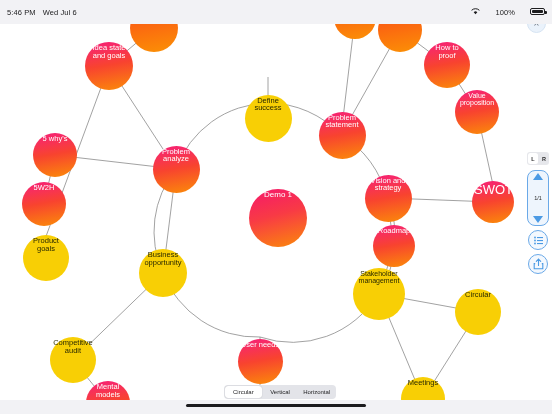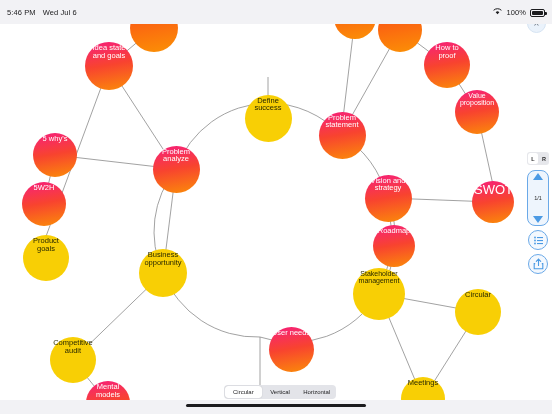--- a/index.html
+++ b/index.html
@@ -13,21 +13,21 @@
 
   
   .statusbar {
     position: absolute; top: 0; left: 0; width: 552px; height: 15px;
     background: #f2f2f5;
     display: flex; align-items: center; justify-content: space-between;
     padding: 12px 7px; z-index: 40;
     font-size: 7.5px; color: #1c1c1e; letter-spacing: .1px;
   }
   .sb-left { display: flex; gap: 7px; align-items: center; }
-  .sb-right { display: flex; gap: 4px; align-items: flex-end; }
+  .sb-right { display: flex; gap: 15px; align-items: flex-start; }
   .wifi { display: inline-block; }
   .batt {
     width: 15px; height: 7.5px; border: 1px solid #1c1c1e; border-radius: 2px;
     position: relative; display: inline-block;
   }
   .batt::after {
     content: ""; position: absolute; left: 1px; top: 1px; bottom: 1px; right: 1px;
     background: #1c1c1e; border-radius: 1px;
   }
   .batt::before {
@@ -191,21 +191,21 @@
         </div>
         <div class="node n-grad" style="left: 364.5px; top: 159.5px; width: 47px; height: 47px; font-size: 7.5px;">
           <span>Vision and strategy</span>
         </div>
         <div class="node n-grad" style="left: 373px; top: 210px; width: 42px; height: 42px; font-size: 7.5px;">
           <span>Roadmap</span>
         </div>
         <div class="node n-yellow" style="left: 353px; top: 253px; width: 52px; height: 52px; font-size: 7px;">
           <span>Stakeholder management</span>
         </div>
-        <div class="node n-grad" style="left: 237.5px; top: 312px; width: 45px; height: 45px; font-size: 7.5px; margin-left: 31px;">
+        <div class="node n-grad" style="left: 237.5px; top: 324px; width: 45px; height: 45px; font-size: 7.5px;">
           <span>User needs</span>
         </div>
         <div class="node n-yellow" style="left: 139px; top: 234px; width: 48px; height: 48px; font-size: 7.5px;">
           <span>Business opportunity</span>
         </div>
         <div class="node n-grad" style="left: 152.5px; top: 130.5px; width: 47px; height: 47px; font-size: 7.5px;">
           <span>Problem analyze</span>
         </div>
         <div class="node n-orange" style="left: 130px; top: -11px; width: 48px; height: 48px; font-size: 7px;">
           <span>impact(businesses)</span>
@@ -244,20 +244,23 @@
           <span>SWOT</span>
         </div>
         <div class="node n-yellow" style="left: 455px; top: 274px; width: 46px; height: 46px; font-size: 7.5px;">
           <span>Circular</span>
         </div>
         <div class="node n-yellow" style="left: 401px; top: 362px; width: 44px; height: 44px; font-size: 7.5px;">
           <span>Meetings</span>
         </div>
       </div>
 
+    <div id="center-node" class="node n-center" style="left: 249px; top: 174px; width: 58px; height: 58px; font-size: 8px;">
+      <span>Demo 1</span>
+    </div>
   </div>
 
   <div class="close-btn">
     <span>×</span>
   </div>
 
   <div class="ctl lr-toggle">
     <div class="sel">L</div>
     <div>R</div>
   </div>

